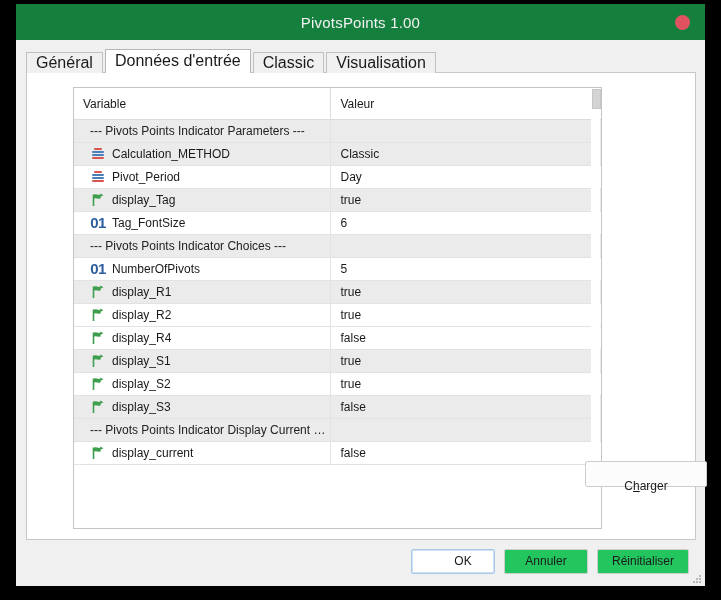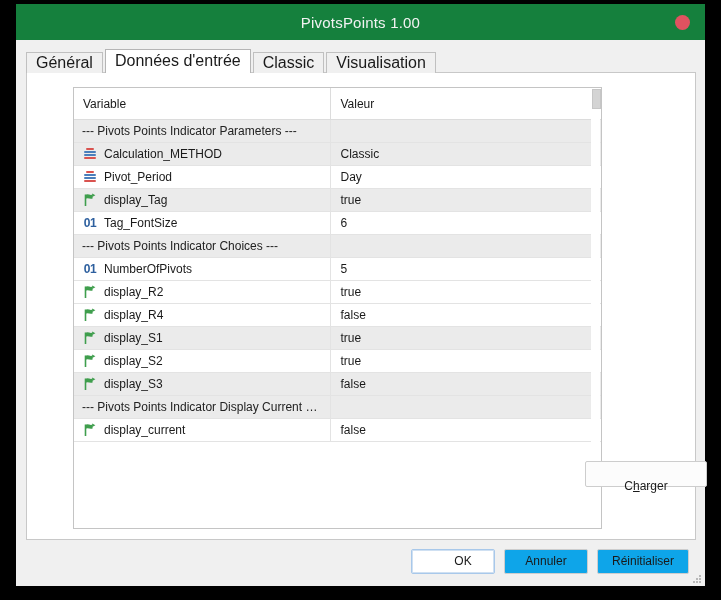--- a/index.html
+++ b/index.html
@@ -145,21 +145,21 @@
   .grid th.h-val { border-left: 1px solid #dcdcdc; }
 
   .grid td {
     height: 22px;
     padding: 0;
     border-bottom: 1px solid #e3e3e3;
     vertical-align: middle;
     overflow: hidden;
     white-space: nowrap;
   }
-  .grid td.v-name { padding-left: 8px; }
+  .grid td.v-name { padding-left: 16px; }
   .grid td.v-val  { padding-left: 9px; border-left: 1px solid #e3e3e3; }
 
   tr.alt td { background: #ebebeb; }
   tr.section td { background: #ebebeb; }
   tr.section td.v-name { color: #222; }
 
   .cellrow {
     display: flex;
     align-items: center;
     height: 22px;
@@ -186,21 +186,21 @@
   .ic-enum i:nth-child(2) { top: 5px;  width: 12px; background: #4a7ebb; }
   .ic-enum i:nth-child(3) { top: 8px;  width: 12px; background: #4a7ebb; }
   .ic-enum i:nth-child(4) { top: 11px; width: 12px; background: #d9534f; }
 
   
   .ic-bool svg { display: block; }
 
   
   .ic-int {
     color: #2d5f9e;
-    font-size: 12px;
+    font-size: 15px;
     font-family: "Liberation Sans", sans-serif;
     line-height: 16px;
     text-align: center;
     font-weight: bold;
     letter-spacing: -0.5px;
   }
 
   
   .grid-scroll {
     position: absolute;
@@ -256,21 +256,21 @@
   }
   .btn-bottom {
     box-sizing: border-box;
     height: 25px;
     min-width: 84px;
     padding: 0 14px;
     line-height: 23px;
     text-align: center;
     font-size: 12px;
     color: #1a1a1a;
-    background: #0ea5e9;
+    background: #22c55e;
     border: 1px solid #cdcdcd;
     border-radius: 2px;
     margin-left: 9px;
     cursor: pointer;
     font-family: "Liberation Sans", sans-serif;
   }
   .btn-bottom.default {
     border: 1px solid #a8c8ea;
     box-shadow: 0 0 0 1px #cfe0f2 inset;
     background: #ffffff;
@@ -398,20 +398,35 @@
                 </tr>
                 <tr>
                   <td class="v-name">
                     <div class="cellrow">
                       <span class="icon ic-int">01</span>
                       <span class="lbl">NumberOfPivots</span>
                     </div>
                   </td>
                   <td class="v-val">5</td>
                 </tr>
+                <tr class="alt">
+                  <td class="v-name">
+                    <div class="cellrow">
+                      <span class="icon ic-bool">
+                        <svg width="16" height="16" viewBox="0 0 16 16">
+                          <path d="M3.5 2.5 L3.5 14" stroke="#3f9e4d" stroke-width="1.6" fill="none"></path>
+                          <path d="M3.5 3 C6 1.2 8 4 10.6 2.6 L10.6 6.4 C8 7.8 6 5 3.5 6.8 Z" fill="#3f9e4d"></path>
+                          <path d="M10.2 1.4 L13.4 3.2 L10.2 5 Z" fill="#3f9e4d"></path>
+                        </svg>
+                      </span>
+                      <span class="lbl">display_R1</span>
+                    </div>
+                  </td>
+                  <td class="v-val">true</td>
+                </tr>
                 <tr>
                   <td class="v-name">
                     <div class="cellrow">
                       <span class="icon ic-bool">
                         <svg width="16" height="16" viewBox="0 0 16 16">
                           <path d="M3.5 2.5 L3.5 14" stroke="#3f9e4d" stroke-width="1.6" fill="none"></path>
                           <path d="M3.5 3 C6 1.2 8 4 10.6 2.6 L10.6 6.4 C8 7.8 6 5 3.5 6.8 Z" fill="#3f9e4d"></path>
                           <path d="M10.2 1.4 L13.4 3.2 L10.2 5 Z" fill="#3f9e4d"></path>
                         </svg>
                       </span>

